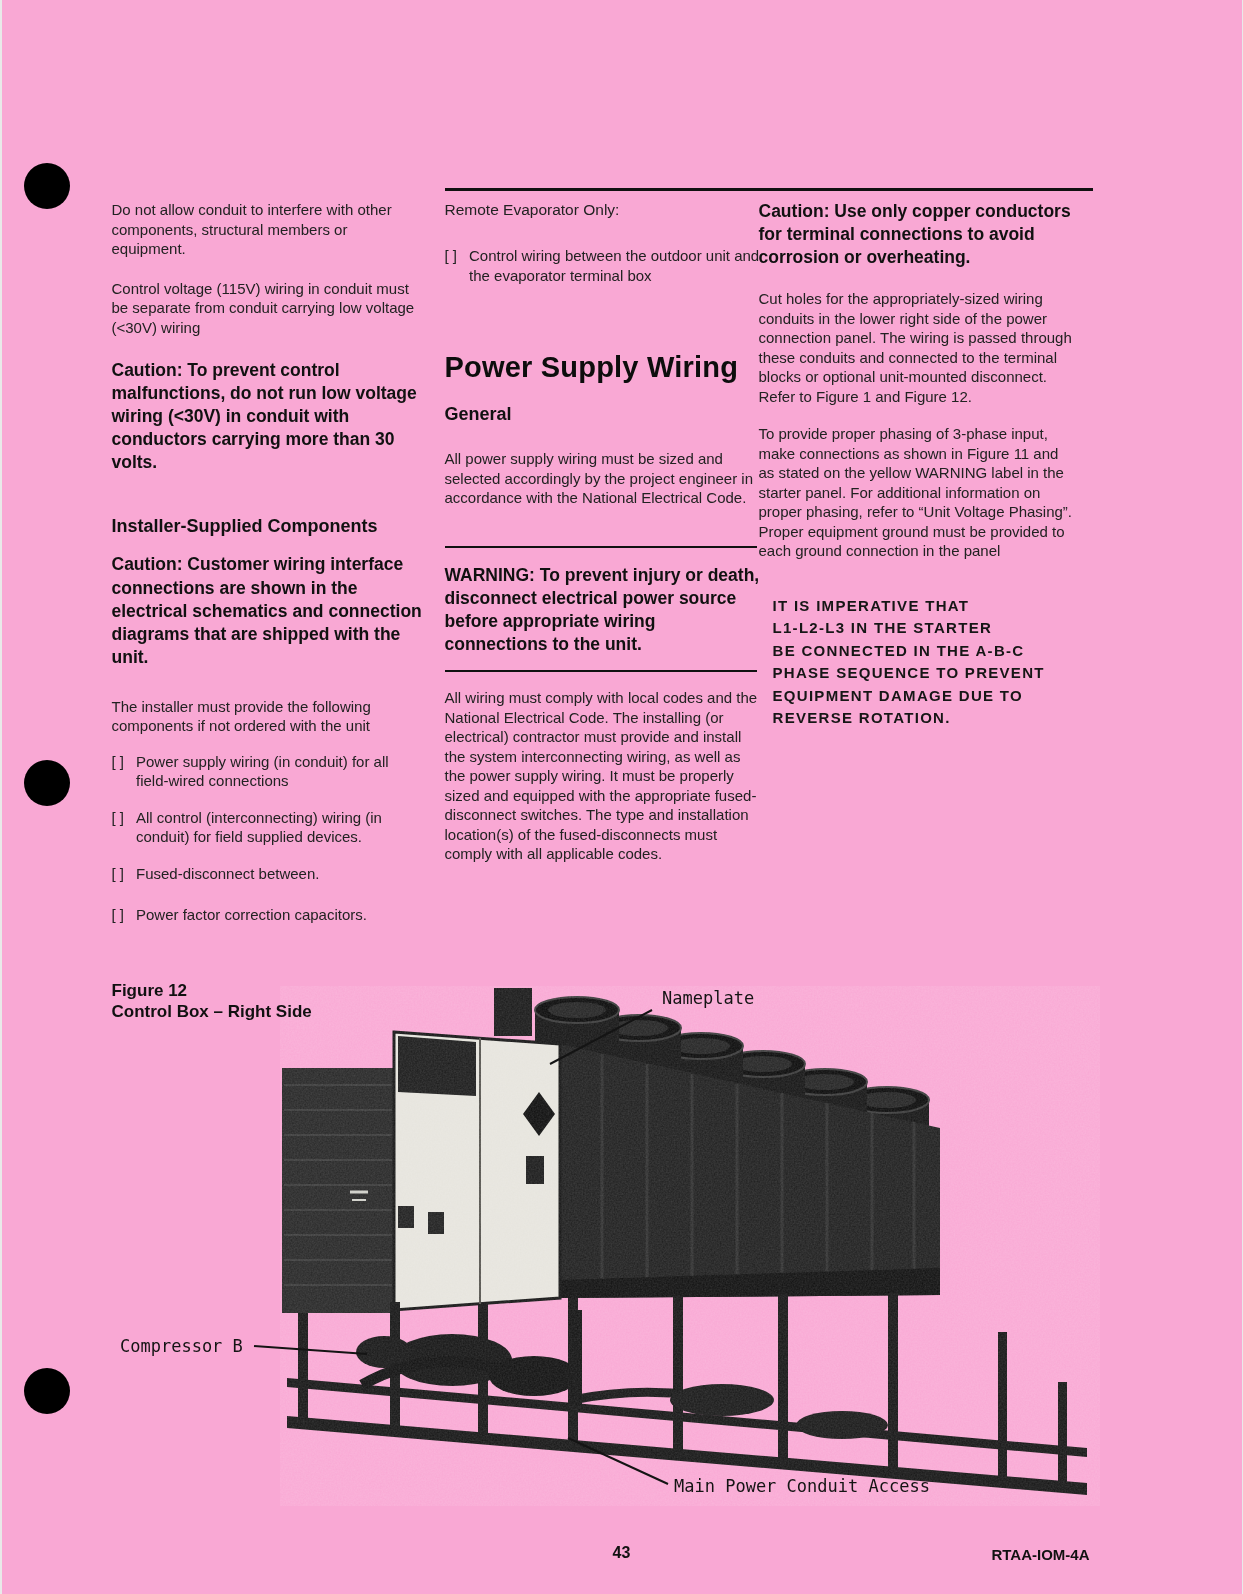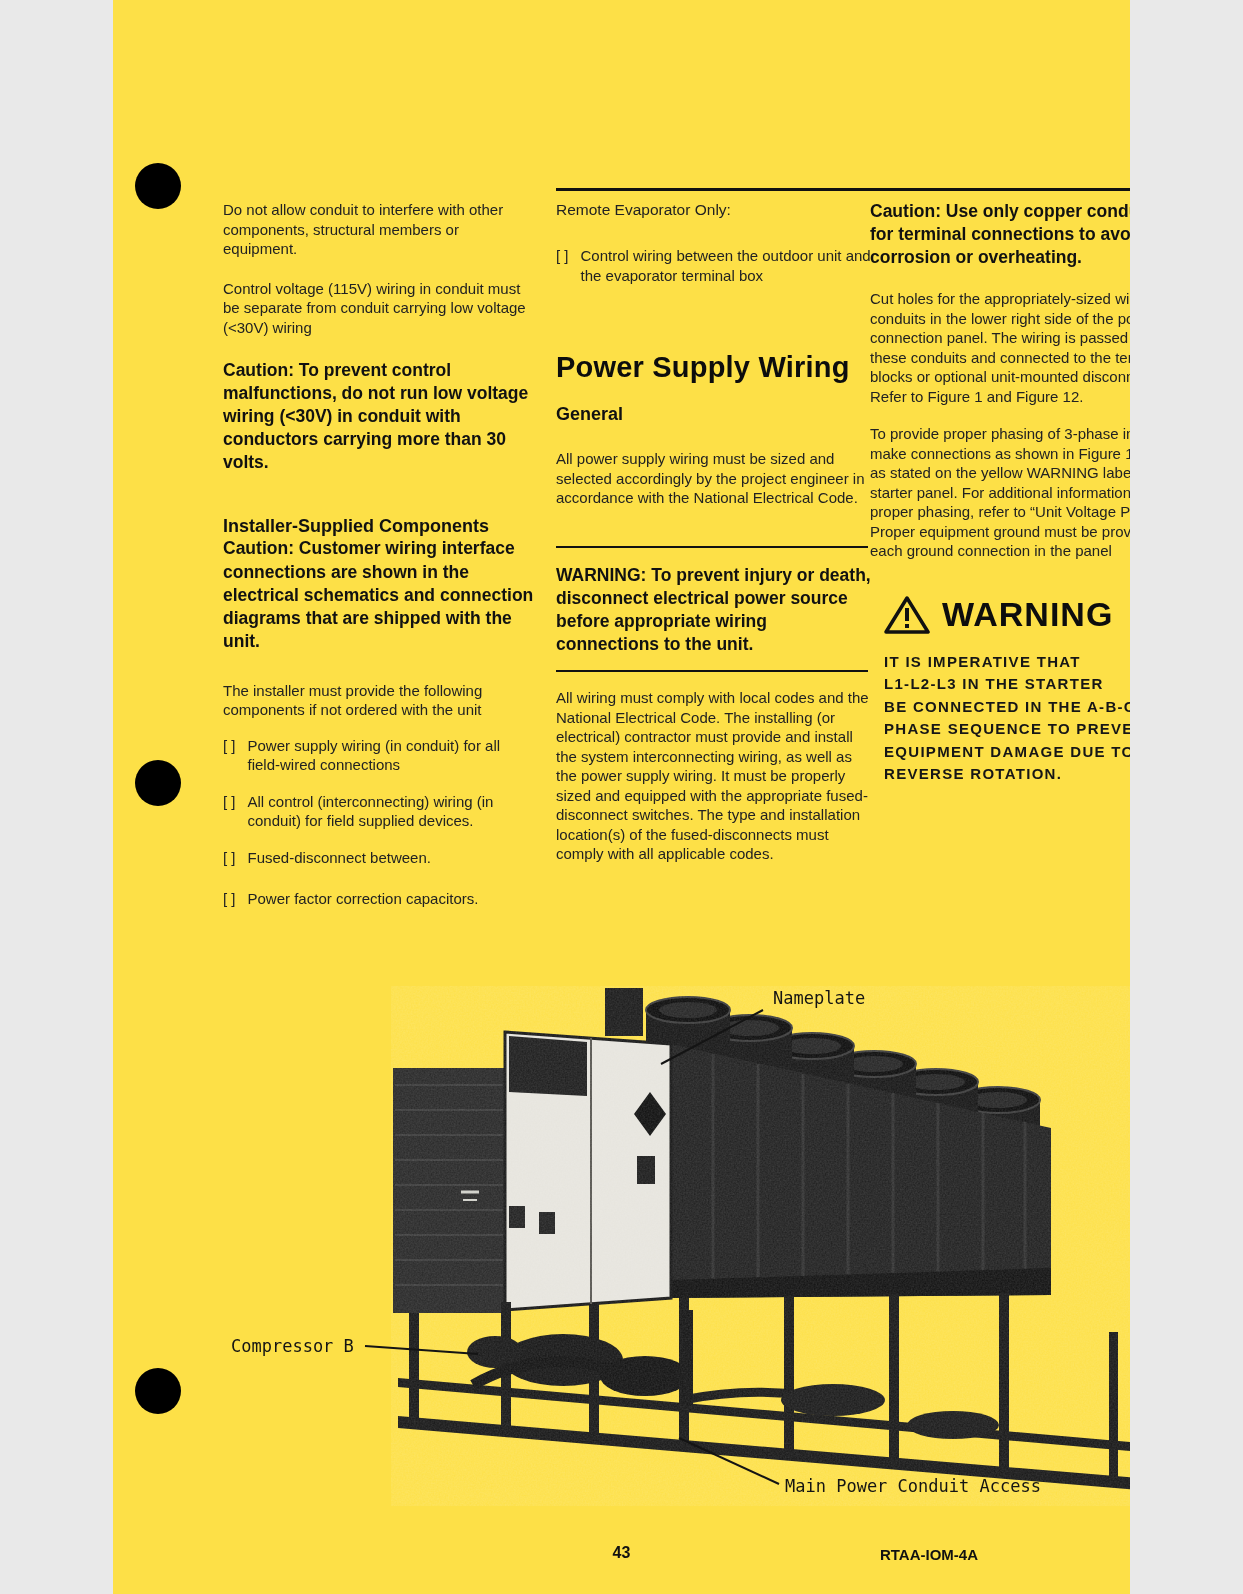--- a/index.html
+++ b/index.html
@@ -1,20 +1,20 @@
 <!DOCTYPE html>
 <html><head>
 <meta charset="utf-8">
 <style>
   * { margin:0; padding:0; box-sizing:border-box; }
   html,body { background:#e9e9e9; }
   .page {
     position:relative;
-    width:1017px; height:1594px;
-    background:#fde047;
+    width:1240px; height:1594px;
+    background:#f9a8d4;
     font-family:"Liberation Sans", sans-serif;
     color:#1c1c1c;
     overflow:hidden;
     margin:0 auto;
   }
   .hole {
     position:absolute; left:22px;
     width:46px; height:46px;
     background:#000; border-radius:50%;
   }
@@ -28,21 +28,21 @@
   .col3 { left:757px; width:314px; }
 
   .body-text { font-size:15px; line-height:1.3; color:#222; }
   .caution   { font-size:17.5px; font-weight:700; line-height:1.32; color:#111; }
   .subhead   { font-size:18px; font-weight:700; color:#111; }
   .title     { font-size:29px; font-weight:700; color:#0d0d0d; letter-spacing:0.2px; }
 
   .col1 .p1 { margin-bottom:20px; }
   .col1 .p2 { margin-bottom:22px; }
   .col1 .c1 { margin-bottom:42px; }
-  .col1 .h1 { }
+  .col1 .h1 { margin-bottom:16px; }
   .col1 .c2 { margin-bottom:28px; }
   .col1 .p3 { margin-bottom:16px; }
 
   .check-item { display:flex; margin-bottom:17px; font-size:15px; line-height:1.3; color:#222; }
   .check-box  { white-space:nowrap; margin-right:12px; }
 
   .col2 .remote-head { margin-bottom:26px; font-size:15.5px; }
   .col2 .remote-item { margin-bottom:66px; }
   .col2 .title { margin-bottom:20px; }
   .col2 .subhead { margin-bottom:24px; }
@@ -131,28 +131,20 @@
     <div class="rule-col rule2"></div>
     <p class="body-text">All wiring must comply with local codes and the National Electrical Code. The installing (or electrical) contractor must provide and install the system interconnecting wiring, as well as the power supply wiring. It must be properly sized and equipped with the appropriate fused-disconnect switches. The type and installation location(s) of the fused-disconnects must comply with all applicable codes.</p>
   </section>
 
   <section class="col col3">
     <p class="caution c1">Caution: Use only copper conductors for terminal connections to avoid corrosion or overheating.</p>
     <p class="body-text p1">Cut holes for the appropriately-sized wiring conduits in the lower right side of the power connection panel. The wiring is passed through these conduits and connected to the terminal blocks or optional unit-mounted disconnect. Refer to Figure 1 and Figure 12.</p>
     <p class="body-text p2">To provide proper phasing of 3-phase input, make connections as shown in Figure 11 and as stated on the yellow WARNING label in the starter panel. For additional information on proper phasing, refer to “Unit Voltage Phasing”. Proper equipment ground must be provided to each ground connection in the panel</p>
 
     <div class="warn-box">
-      <div class="warn-head">
-        <svg class="warn-tri" width="46" height="40" viewBox="0 0 46 40">
-          <polygon points="23,3 44,37 2,37" fill="none" stroke="#111" stroke-width="3.5" stroke-linejoin="round"></polygon>
-          <rect x="21" y="13" width="4" height="13" fill="#111"></rect>
-          <rect x="21" y="29" width="4" height="4" fill="#111"></rect>
-        </svg>
-        <span class="warn-title">WARNING</span>
-      </div>
       <p class="warn-body">IT IS IMPERATIVE THAT
 L1-L2-L3 IN THE STARTER
 BE CONNECTED IN THE A-B-C
 PHASE SEQUENCE TO PREVENT
 EQUIPMENT DAMAGE DUE TO
 REVERSE ROTATION.</p>
     </div>
   </section>
 
   <svg class="figure-svg" width="1043" height="545" viewBox="0 0 1043 545">
@@ -270,17 +262,21 @@
       <line x1="550" y1="30" x2="448" y2="84"></line>
       <line x1="152" y1="366" x2="265" y2="374"></line>
       <line x1="566" y1="504" x2="466" y2="458"></line>
     </g>
 
     <text class="fig-label" x="560" y="24">Nameplate</text>
     <text class="fig-label" x="18" y="372">Compressor B</text>
     <text class="fig-label" x="572" y="512">Main Power Conduit Access</text>
   </svg>
 
+  <div class="fig-caption">
+    <div>Figure 12</div>
+    <div>Control Box – Right Side</div>
+  </div>
 
   <div class="footer-num">43</div>
   <div class="footer-ref">RTAA-IOM-4A</div>
 
 </div>
 
 </body></html>

